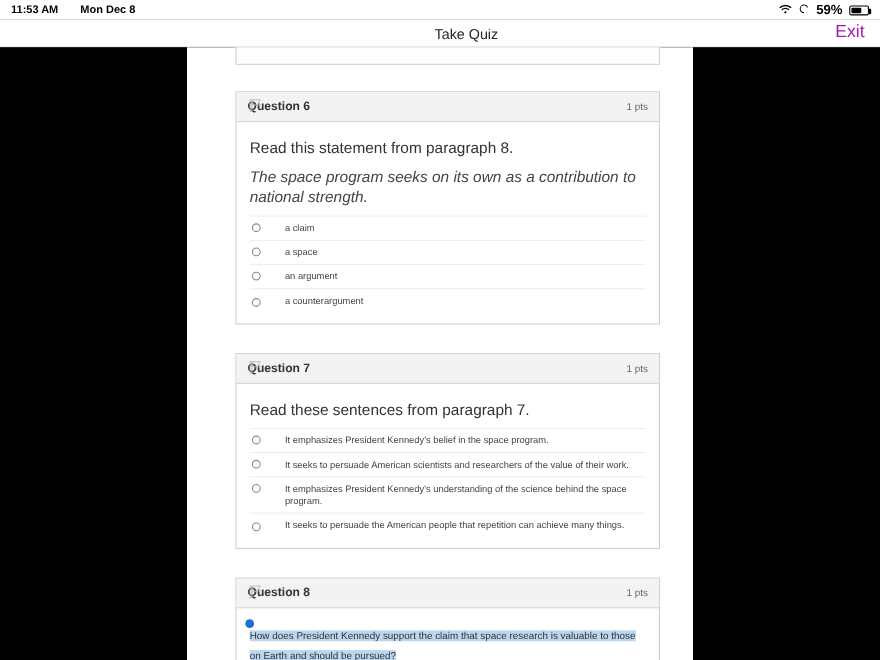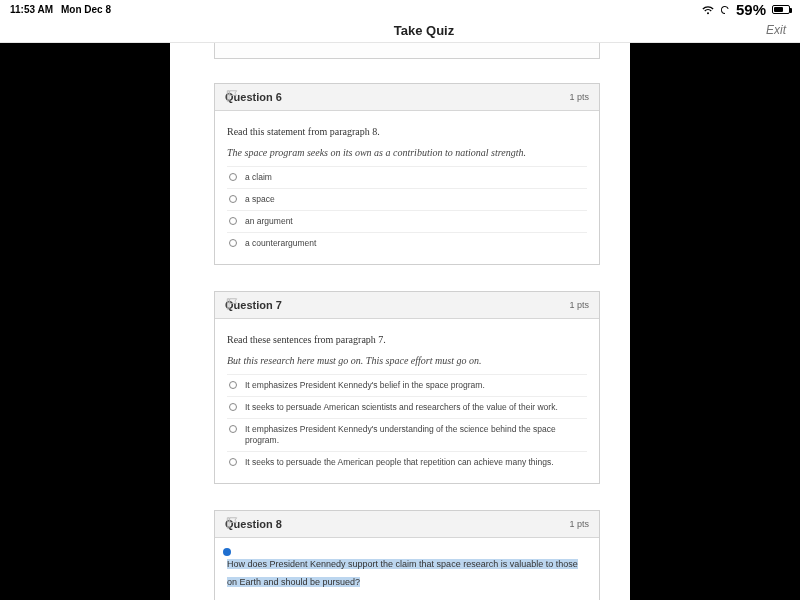--- a/index.html
+++ b/index.html
@@ -5,33 +5,33 @@
   * { box-sizing: border-box; margin: 0; padding: 0; }
   html, body { width: 800px; height: 600px; overflow: hidden; font-family: -apple-system, "Helvetica Neue", Arial, sans-serif; }
   body { background: #000; }
 
   .status-bar {
     position: absolute; top: 0; left: 0; right: 0; height: 18px;
     background: #fff; display: flex; align-items: center;
     font-size: 10px; font-weight: 600; color: #000; padding: 0 10px;
     justify-content: space-between;
   }
-  .status-left { display: flex; gap: 8px; justify-content: center; }
-  .status-right { display: flex; align-items: center; gap: 6px; font-size: 15px; }
+  .status-left { display: flex; gap: 20px; justify-content: center; }
+  .status-right { display: flex; align-items: center; gap: 6px; font-size: 12px; }
   .battery-shell { width: 18px; height: 9px; border: 1px solid #000; border-radius: 2px; position: relative; display: inline-block; }
   .battery-shell::after { content: ""; position: absolute; right: -3px; top: 2px; width: 2px; height: 5px; background: #000; border-radius: 0 1px 1px 0; }
   .battery-fill { position: absolute; left: 1px; top: 1px; bottom: 1px; width: 55%; background: #000; border-radius: 1px; }
 
   .nav-bar {
     position: absolute; top: 18px; left: 0; right: 0; height: 25px;
     background: #fff; display: flex; align-items: center; justify-content: center;
     border-bottom: 1px solid #e5e5e5;
   }
-  .nav-title { font-size: 13px; font-weight: 700; color: #222; margin-left: 48px; }
-  .nav-exit { position: absolute; right: 14px; font-size: 12px; color: #737373; cursor: pointer; font-style: italic; }
+  .nav-title { font-size: 13px; font-weight: 400; color: #222; margin-left: 48px; }
+  .nav-exit { position: absolute; right: 14px; font-size: 16px; color: #a21caf; cursor: pointer; }
 
   .viewport {
     position: absolute; top: 43px; left: 0; right: 0; bottom: 0;
     background: #000; display: flex; justify-content: center;
   }
   .page {
     width: 460px; background: #fff; height: 100%; overflow: hidden; position: relative;
   }
   .scroll { position: absolute; top: -10px; left: 0; right: 0; padding: 0 30px 0 44px; }
 
@@ -47,35 +47,35 @@
 
   .qwrap { position: relative; margin-bottom: 26px; }
   .qcard { border: 1px solid #cfcfcf; background: #fff; }
   .qhead {
     display: flex; justify-content: space-between; align-items: center;
     padding: 7px 10px; background: #f3f3f3; border-bottom: 1px solid #d6d6d6;
   }
   .qtitle { font-size: 11px; font-weight: 700; color: #333; }
   .qpts { font-size: 9px; color: #666; }
   .qbody { padding: 14px 12px 10px 12px; }
-  .qline { font-size: 10px; color: #333; margin-bottom: 7px; line-height: 1.35; font-family: Liberation Serif, serif; }
+  .qline { font-size: 14px; color: #333; margin-bottom: 7px; line-height: 1.35; }
   .qline.italic { font-style: italic; color: #444; }
   .qprompt { font-size: 9px; color: #333; margin-bottom: 12px; }
 
   .sel { position: relative; padding: 1px 0 0 0; }
   .sel.highlight .qprompt { background: #bcd6ef; display: inline; }
   .sel-dot { position: absolute; width: 8px; height: 8px; background: #1f6fd0; border-radius: 50%; }
   .sel-dot.tl { left: -4px; top: -4px; }
 
   .opts { border-top: 1px solid #eee; }
   .opt {
-    display: flex; align-items: flex-start; gap: 8px; padding: 5px 2px;
+    display: flex; align-items: flex-start; gap: 22px; padding: 5px 2px;
     border-bottom: 1px solid #eee; font-size: 8.5px; color: #444;
   }
-  .opt:last-child { border-bottom: none; }
+  .opt:last-child { border-bottom: none; align-items: flex-end; }
   .radio {
     width: 8px; height: 8px; border: 1px solid #888; border-radius: 50%;
     flex-shrink: 0; margin-top: 1px;
   }
   .opt-text { line-height: 1.3; }
 </style>
 </head>
 <body>
 
 <div class="status-bar">
@@ -154,21 +154,20 @@
               <path d="M4 3h3v18H4zM8 3h12l-3 4 3 4H8z" fill="none" stroke="#b8b8b8" stroke-width="1.5"></path>
             </svg>
         </div>
         <div class="qcard">
           <div class="qhead">
             <span class="qtitle">Question 7</span>
             <span class="qpts">1 pts</span>
           </div>
           <div class="qbody">
             <div class="qline">Read these sentences from paragraph 7.</div>
-            <div class="qline italic">But this research here must go on. This space effort must go on.</div>
             <div class="opts">
               <label class="opt">
                   <span class="radio"></span>
                   <span class="opt-text">It emphasizes President Kennedy's belief in the space program.</span>
                 </label>
               <label class="opt">
                   <span class="radio"></span>
                   <span class="opt-text">It seeks to persuade American scientists and researchers of the value of their work.</span>
                 </label>
               <label class="opt">

